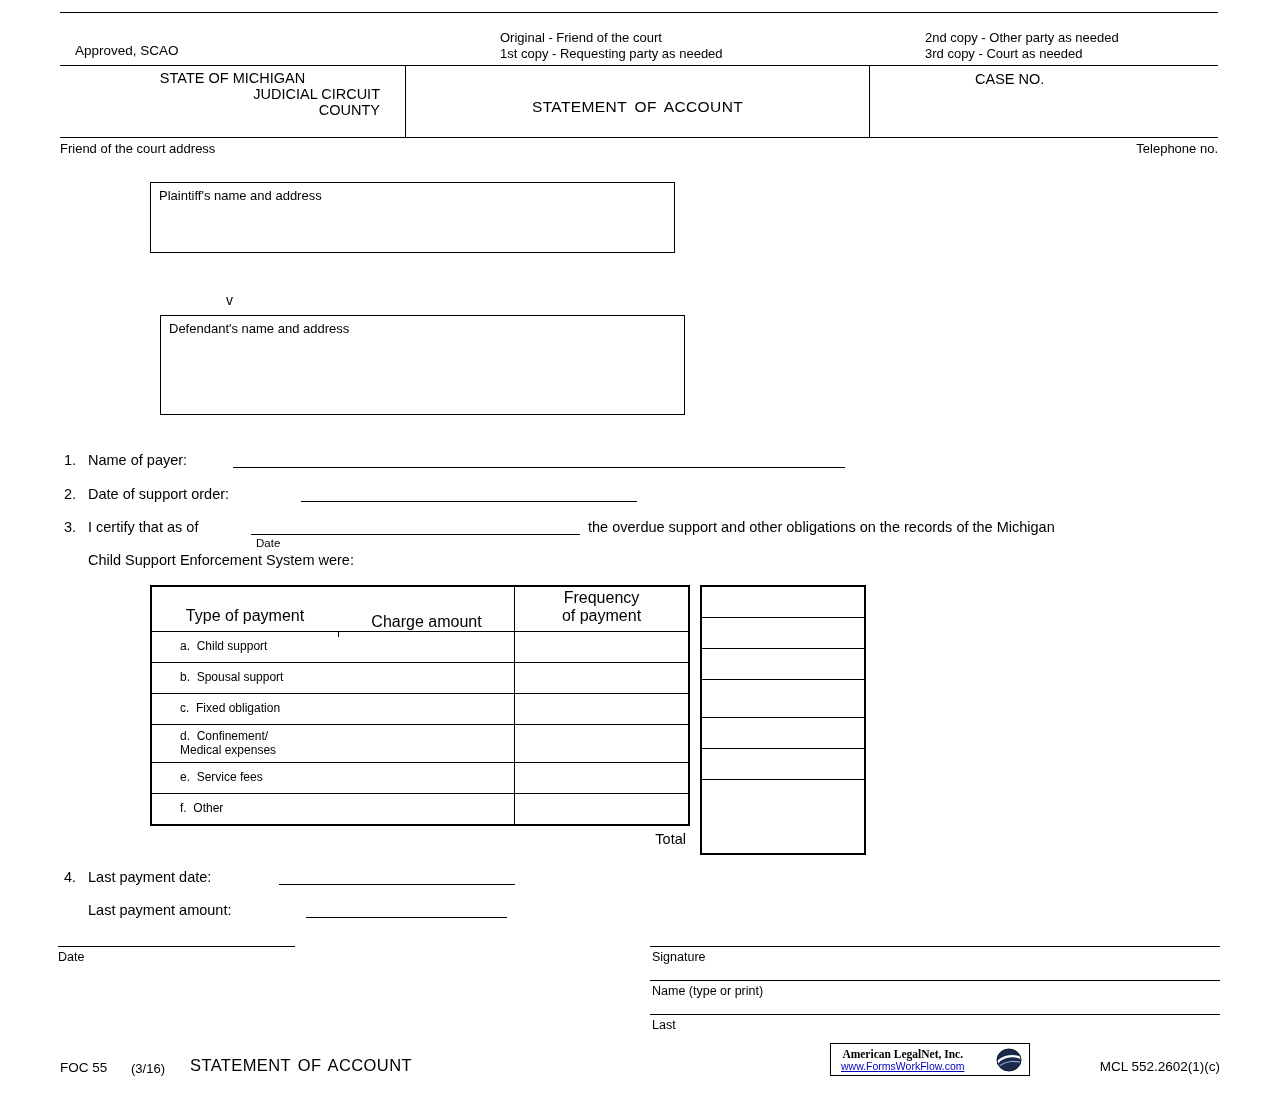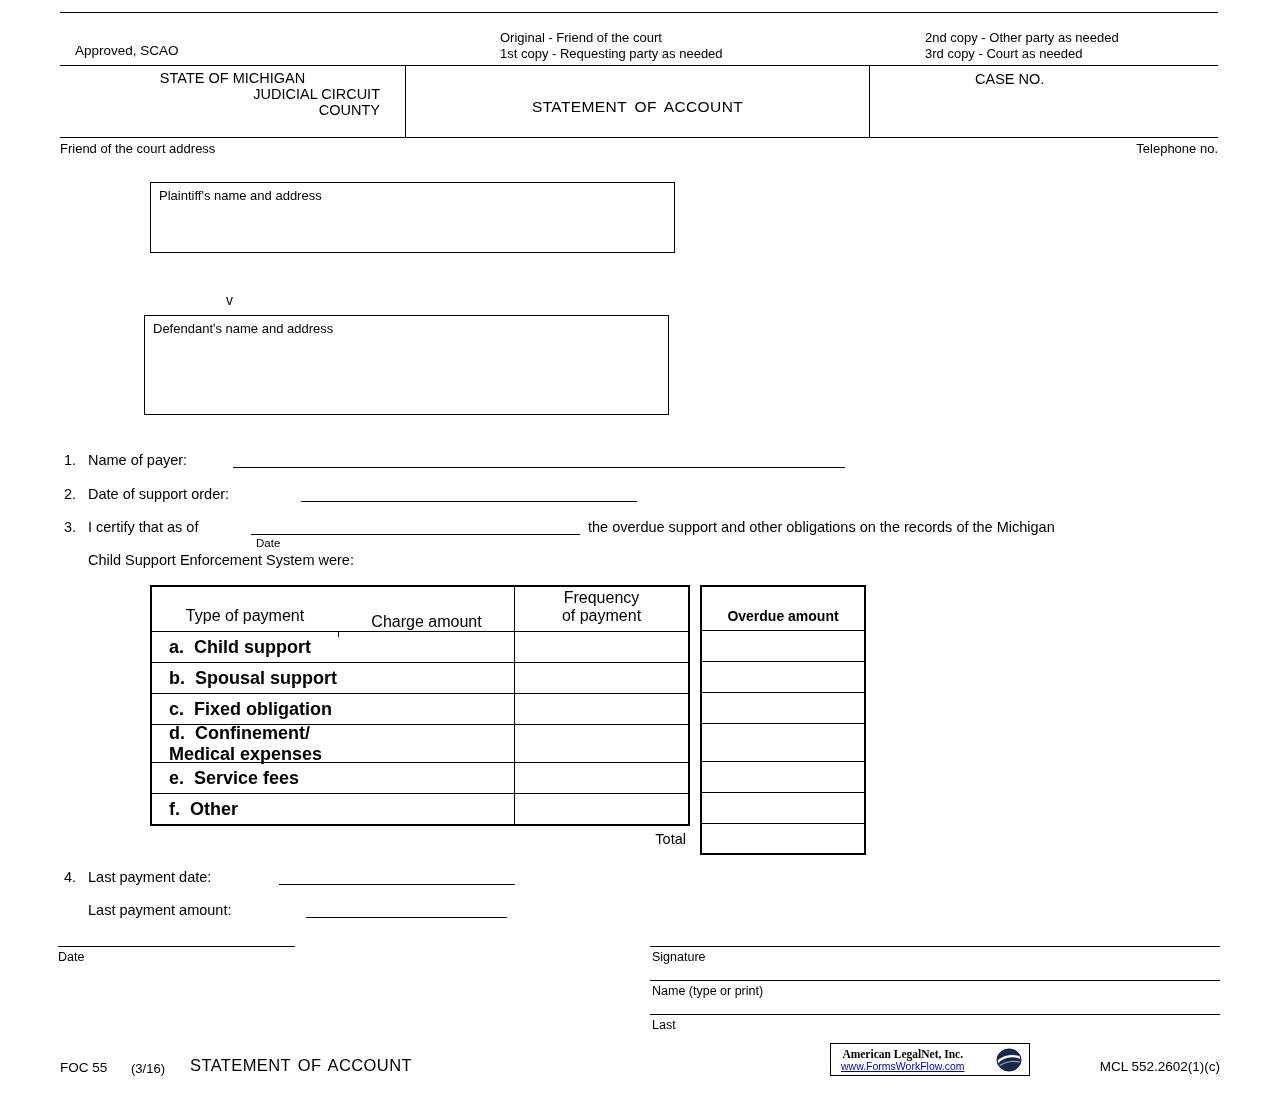--- a/index.html
+++ b/index.html
@@ -20,21 +20,21 @@
 
   
   .prow { display:flex; border-top:1px solid #000; }
   .phead { border-top:none; height:44px; }
   .pc { display:flex; align-items:center; }
   .c1 { width:186px; }
   .c2 { width:176px; border-left:1px solid #000;margin-top:44px; }
   .c3 { width:174px; border-left:1px solid #000; }
   .hcell { justify-content:center; align-items:flex-end; padding-bottom:6px;
            font-weight:normal; font-size:16px; text-align:center; line-height:1.12; }
-  .lbl { padding-left:17px; font-size:18px; line-height:1.15;font-weight:bold; }
+  .lbl { padding-left:28px; font-size:12px; line-height:1.15; }
   .ohead { height:44px; border-bottom:1px solid #000; display:flex;
            justify-content:center; align-items:flex-end; padding-bottom:6px;
            font-weight:bold; font-size:14px; }
   .orow { border-bottom:1px solid #000; }
   .orow.total { border-bottom:none; height:29px; }
 </style>
 </head>
 <body>
 
 <div class="page">
@@ -66,21 +66,21 @@
     </div>
   </div>
 
   <div class="abs b" style="left:60px;top:141px;font-size:13px">Friend of the court address</div>
   <div class="abs b" style="right:57px;top:141px;font-size:13px">Telephone no.</div>
 
   <div class="abs" style="left:150px;top:182px;width:525px;height:71px;border:1.5px solid #000">
     <div style="padding:5px 8px;font-size:13px">Plaintiff's name and address</div>
   </div>
   <div class="abs b" style="left:226px;top:292px;font-size:14px">v</div>
-  <div class="abs" style="left:144px;top:315px;width:525px;height:100px;border:1.5px solid #000">
+  <div class="abs" style="left:160px;top:315px;width:525px;height:100px;border:1.5px solid #000">
     <div style="padding:5px 8px;font-size:13px">Defendant's name and address</div>
   </div>
 
   <div class="item" style="left:64px;top:452px">1.</div>
   <div class="item" style="left:88px;top:452px">Name of payer:</div>
   <div class="line" style="left:233px;top:452px;width:612px"></div>
 
   <div class="item" style="left:64px;top:486px">2.</div>
   <div class="item" style="left:88px;top:486px">Date of support order:</div>
   <div class="line" style="left:301px;top:486px;width:336px"></div>
@@ -128,21 +128,20 @@
         <div class="pc c3"></div>
       </div>
       <div class="prow" style="height:31px">
         <div class="pc c1 lbl pre">f.  Other</div>
         <div class="pc c2"></div>
         <div class="pc c3"></div>
       </div>
     </div>
 
     <div class="abs" style="left:550px;top:0;width:166px;height:270px;border:2px solid #000">
-      <div class="ohead">Overdue amount</div>
       <div class="orow" style="height:31px"></div>
       <div class="orow" style="height:31px"></div>
       <div class="orow" style="height:31px"></div>
       <div class="orow" style="height:38px"></div>
       <div class="orow" style="height:31px"></div>
       <div class="orow" style="height:31px"></div>
       <div class="orow total"></div>
     </div>
 
     <div class="abs" style="left:380px;top:246px;width:156px;text-align:right;font-size:14.5px">Total</div>

